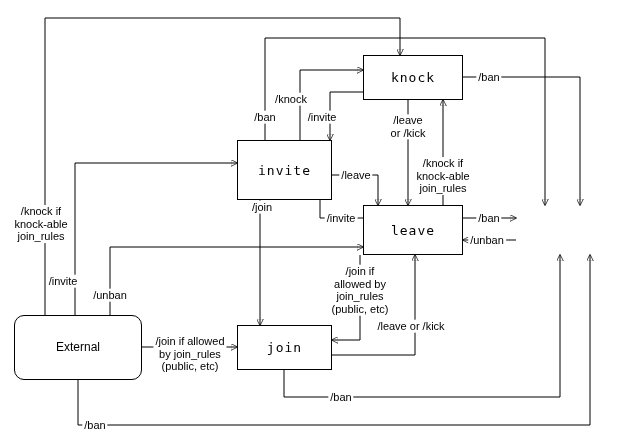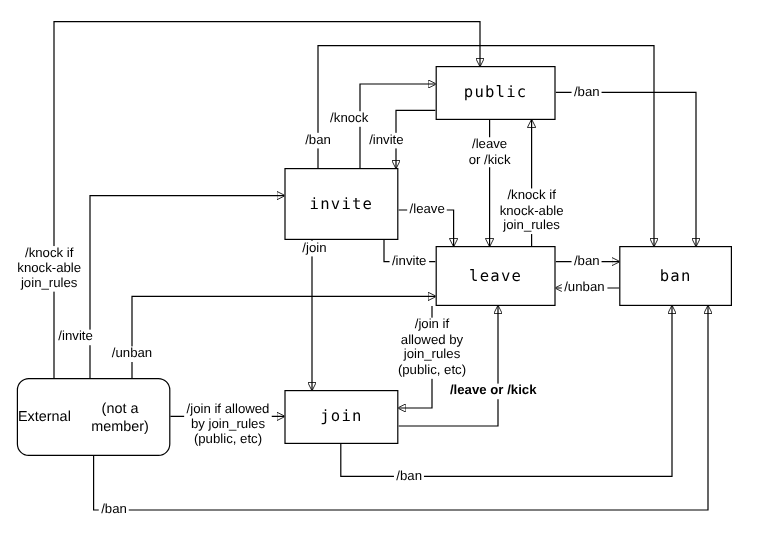--- a/index.html
+++ b/index.html
@@ -76,38 +76,34 @@
     <path d="M463,77 L580,77 L580,205" marker-end="url(#arrowhead)"></path>
     <path d="M463,218 L516,218" marker-end="url(#arrowhead)"></path>
     <path d="M516,240 L463,240" marker-end="url(#arrowhead)"></path>
     <path d="M360,255 L360,340 L332,340" marker-end="url(#arrowhead)"></path>
     <path d="M332,355 L415,355 L415,255" marker-end="url(#arrowhead)"></path>
     <path d="M284,370 L284,397 L560,397 L560,255" marker-end="url(#arrowhead)"></path>
   </svg>
 
   <div class="state external" style="left:14px; top:315px; width:128px; height:65px;">
     <div>External</div>
-    <div>(not a member)</div>
   </div>
 
   <div class="state mono" style="left:237px; top:140px; width:95px; height:60px;">
     <span>invite</span>
   </div>
 
   <div class="state mono" style="left:363px; top:55px; width:100px; height:45px;">
-    <span>public</span>
+    <span>knock</span>
   </div>
 
   <div class="state mono" style="left:363px; top:205px; width:100px; height:50px;justify-content:center;">
     <span>leave</span>
   </div>
 
-  <div class="state mono" style="left:516px; top:205px; width:94px; height:50px;">
-    <span>ban</span>
-  </div>
 
   <div class="state mono" style="left:237px; top:325px; width:95px; height:45px;align-items:center;">
     <span>join</span>
   </div>
 
   <div class="edge-label" style="left:41px; top:224px;">
     <div>/knock if</div>
     <div>knock-able</div>
     <div>join_rules</div>
   </div>
@@ -177,21 +173,21 @@
     <div>/unban</div>
   </div>
 
   <div class="edge-label" style="left:360px; top:290px;">
     <div>/join if</div>
     <div>allowed by</div>
     <div>join_rules</div>
     <div>(public, etc)</div>
   </div>
 
-  <div class="edge-label" style="left:411px; top:326px;font-weight:bold;">
+  <div class="edge-label" style="left:411px; top:326px;">
     <div>/leave or /kick</div>
   </div>
 
   <div class="edge-label" style="left:341px; top:397px;">
     <div>/ban</div>
   </div>
 
 </div>
 
 </body></html>

